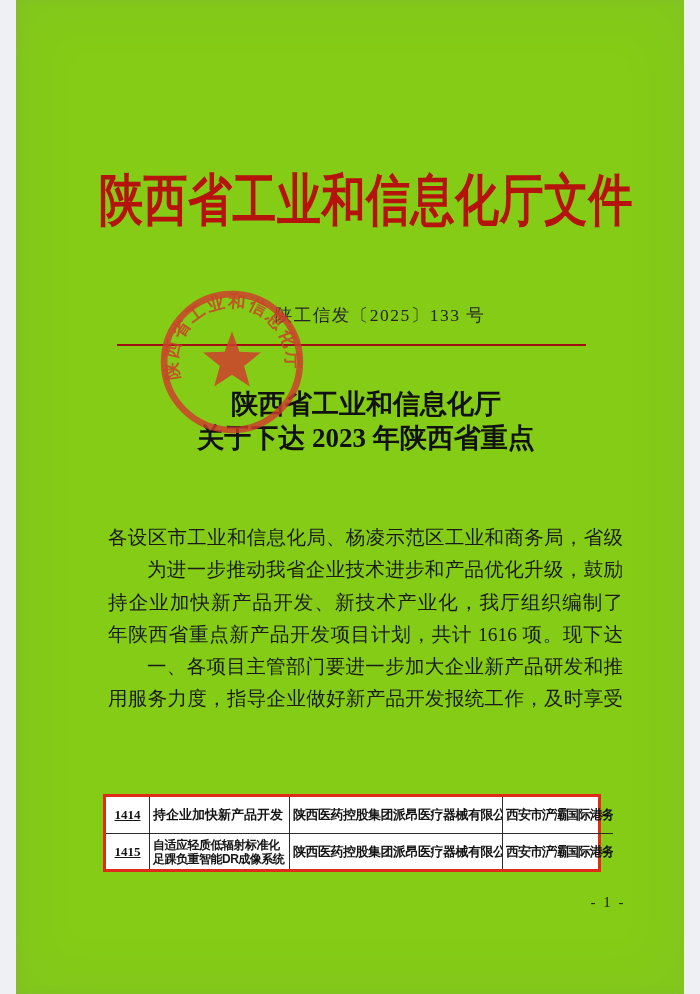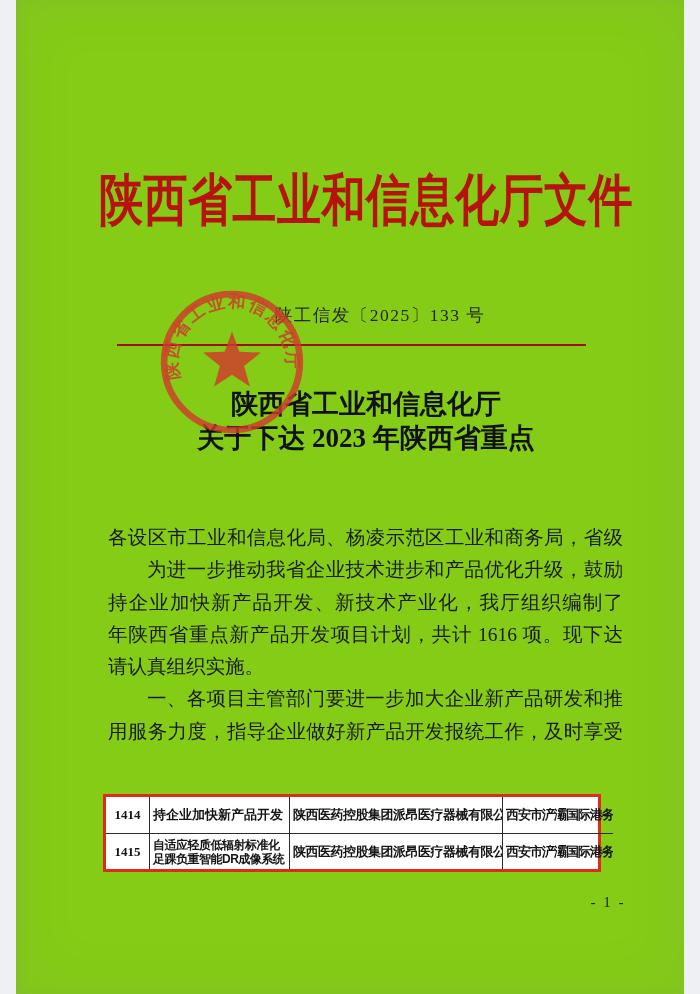--- a/index.html
+++ b/index.html
@@ -36,21 +36,21 @@
   .bline.indent{padding-left:39px;}
   
   .tablewrap{
     position:absolute;left:87px;top:794px;width:492px;
     border:3px solid #e02a1a;background:#fff;z-index:4;
   }
   table.ptable{border-collapse:collapse;width:100%;table-layout:fixed;
     font-family:"Liberation Sans","DejaVu Sans",sans-serif;}
   table.ptable td{border:1.5px solid #2b2b2b;padding:1px 3px;vertical-align:middle;
     font-weight:bold;font-size:13px;color:#141414;overflow:hidden;white-space:nowrap;}
-  table.ptable tr td:first-child{border-left:none;}
+  table.ptable tr td:first-child{border-left:none;text-decoration:underline;}
   table.ptable tr td:last-child{border-right:none;}
   table.ptable tr:first-child td{border-top:none;}
   table.ptable tr:last-child td{border-bottom:none;}
   .c-seq{width:37px;text-align:center;font-family:"Liberation Serif",serif;font-size:14px;font-weight:normal;}
   .c-proj{width:133px;}
   .c-comp{width:206px;letter-spacing:-0.5px;}
   .c-dist{width:104px;letter-spacing:-1px;font-size:12.5px;}
   tr.r1 td{height:34px;}
   tr.r2 td{height:33px;}
   .pl{display:block;font-size:12px;line-height:14px;letter-spacing:-0.5px;}
@@ -84,21 +84,20 @@
   <div class="notice-title">
     <div>陕西省工业和信息化厅</div>
     <div>关于下达 2023 年陕西省重点</div>
   </div>
 
   <div class="body-block">
     <div class="bline just">各设区市工业和信息化局、杨凌示范区工业和商务局，省级有关</div>
     <div class="bline just indent">为进一步推动我省企业技术进步和产品优化升级，鼓励和支</div>
     <div class="bline just">持企业加快新产品开发、新技术产业化，我厅组织编制了 2025</div>
     <div class="bline just">年陕西省重点新产品开发项目计划，共计 1616 项。现下达你们，</div>
-    <div class="bline">请认真组织实施。</div>
     <div class="bline just indent">一、各项目主管部门要进一步加大企业新产品研发和推广应</div>
     <div class="bline just">用服务力度，指导企业做好新产品开发报统工作，及时享受研发</div>
   </div>
 
   <div class="tablewrap">
     <table class="ptable">
       <tbody>
           <tr class="r1">
         <td class="c-seq">1414</td>
         <td class="c-proj">持企业加快新产品开发</td>

